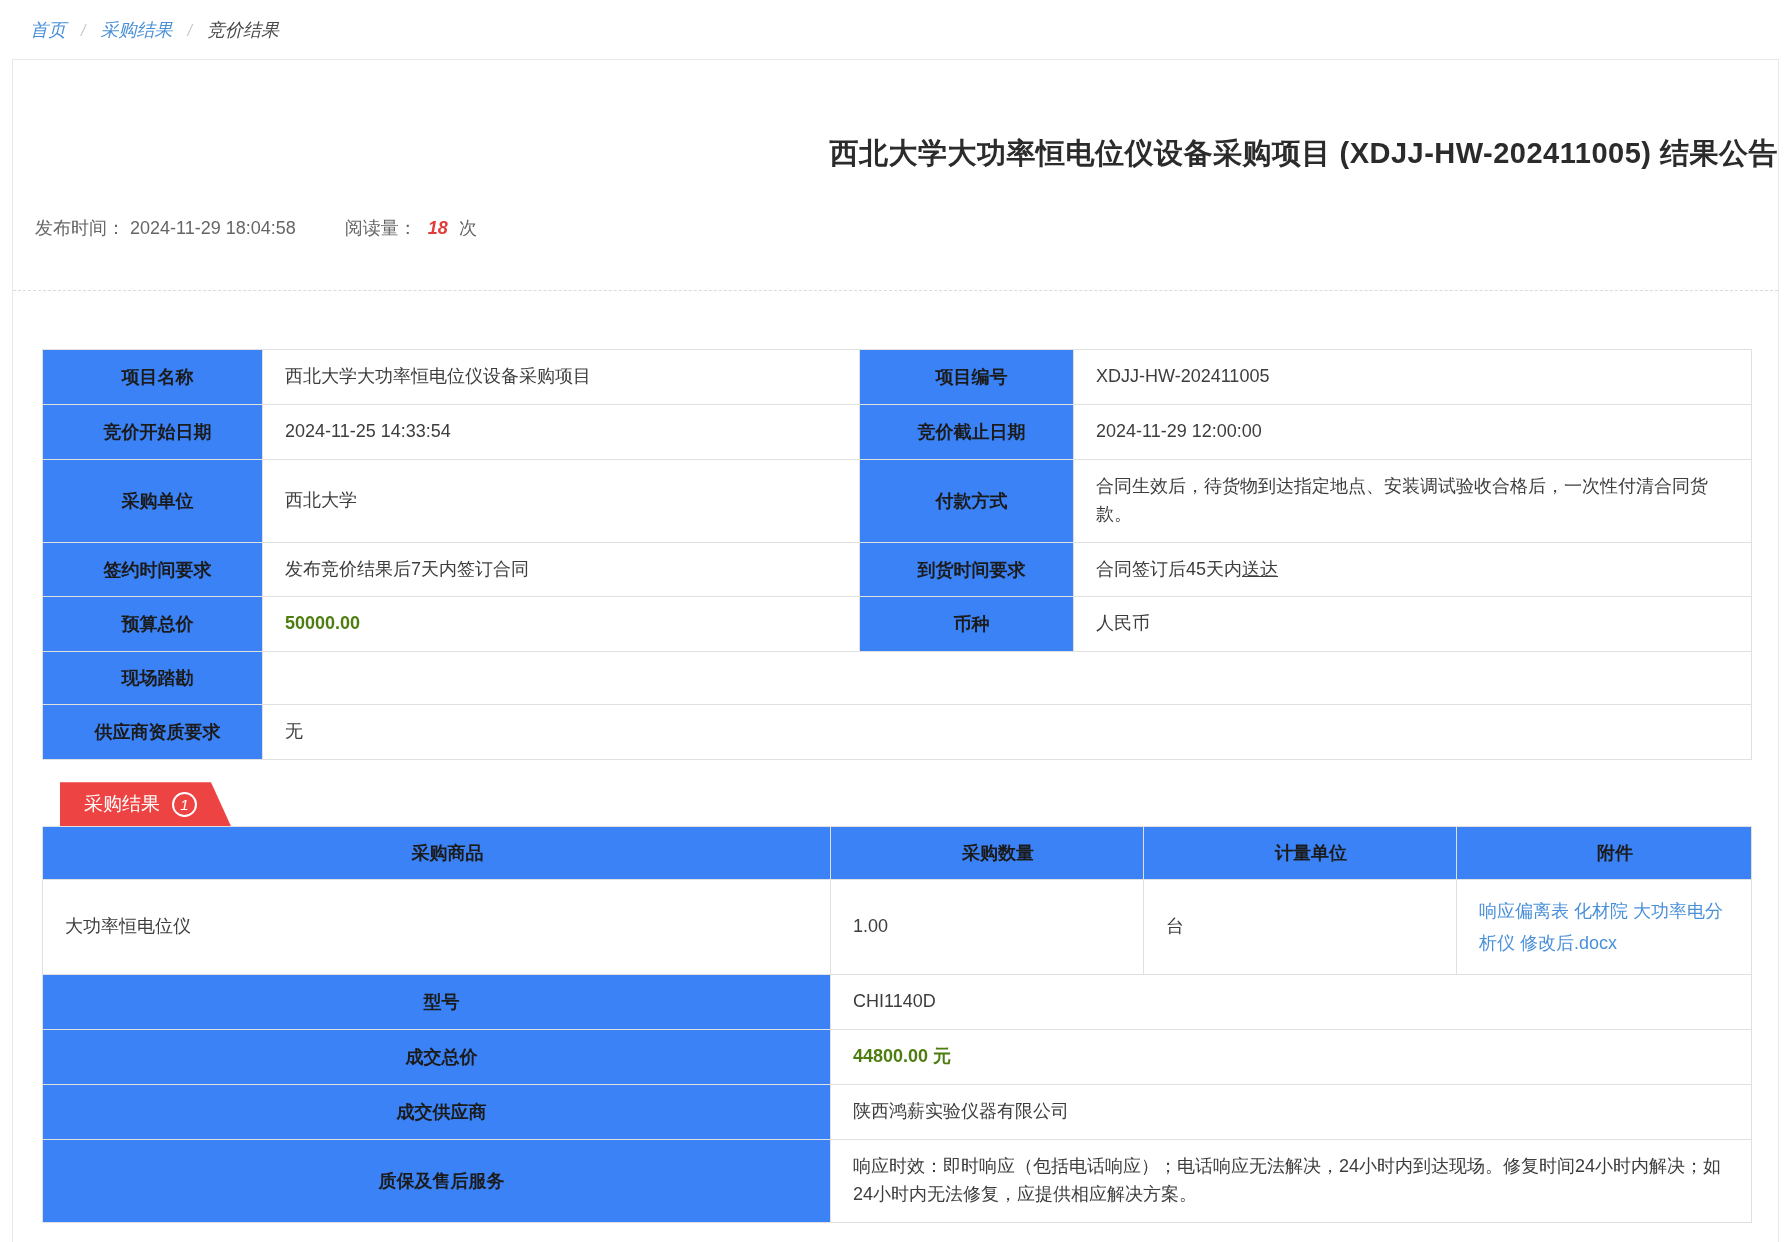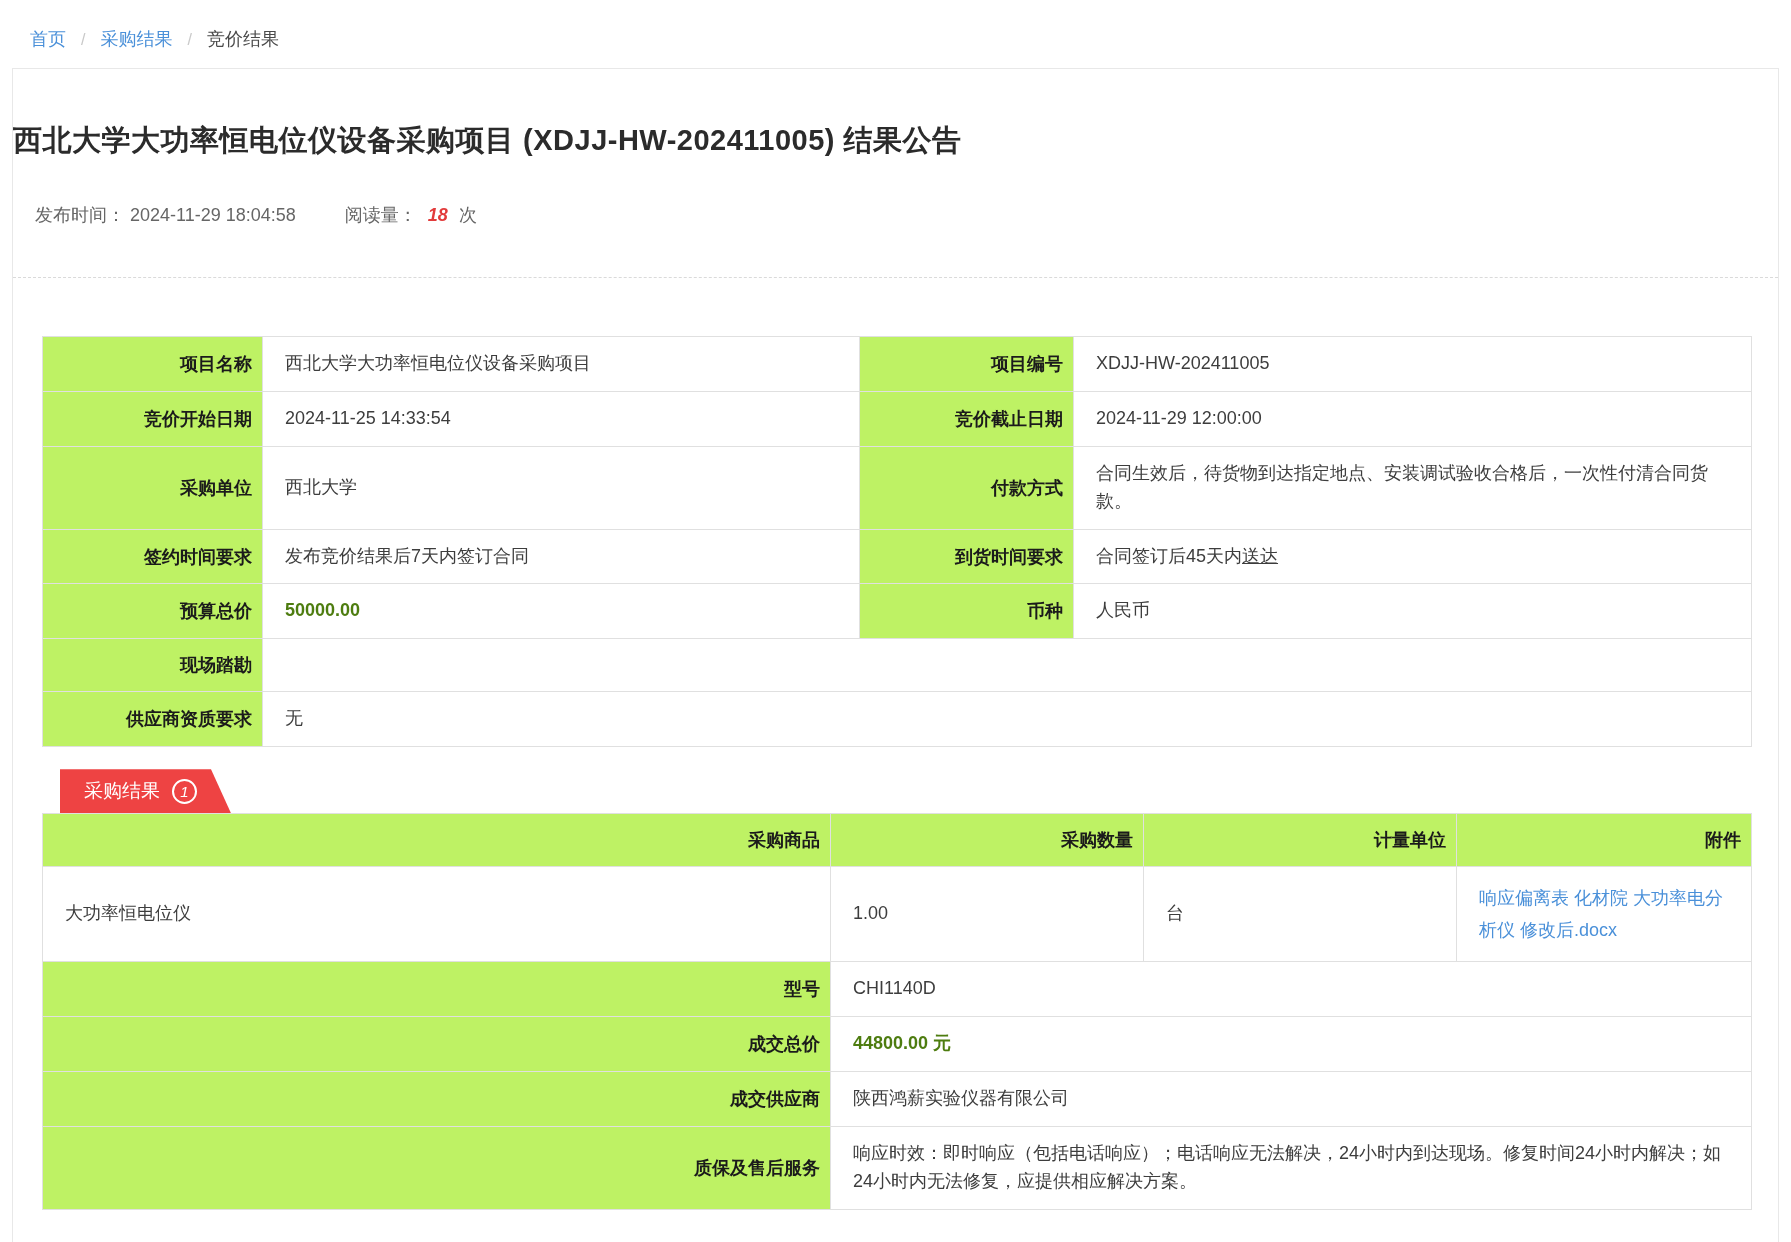--- a/index.html
+++ b/index.html
@@ -1,38 +1,38 @@
 <!DOCTYPE html>
 <html><head>
 <meta charset="utf-8">
 <style>
   * { margin:0; padding:0; box-sizing:border-box; }
   html,body { width:1791px; height:1242px; overflow:hidden; background:#ffffff;
     font-family:"Liberation Sans","DejaVu Sans",sans-serif; color:#3d3d3d; }
 
   
-  .breadcrumb { padding:27px 0 17px 30px; font-size:18px; color:#bfbfbf; }
+  .breadcrumb { padding:18px 0 17px 30px; font-size:18px; color:#bfbfbf;font-style:italic; }
   .breadcrumb a { color:#4a90d9; text-decoration:none; cursor:pointer; }
   .breadcrumb .sep { margin:0 10px; color:#c9c9c9; font-size:16px; }
   .breadcrumb .current { color:#4a4a4a; }
 
   
   .card { margin:0 12px; background:#fff; border:1px solid #e8e8e8; min-height:1400px; }
 
-  .title { text-align:left; margin-top:52px; font-size:29px; font-weight:700; color:#2b2b2b; letter-spacing:0.5px; }
+  .title { text-align:right; margin-top:74px; font-size:29px; font-weight:700; color:#2b2b2b; letter-spacing:0.5px; }
   .meta { text-align:left; margin-top:42px; font-size:18px; color:#666; }
   .meta .chunk { margin:0 22px; }
   .meta .views-num { color:#e23b3b; font-style:italic; font-weight:700; margin:0 6px; }
   .divider { border-top:1px dashed #dadada; margin-top:50px; }
 
   
   table { border-collapse:collapse; table-layout:fixed; width:1709px; margin:0 29px; font-size:18px; }
   .info-table { margin-top:58px; }
   th, td { border:1px solid #e0e0e0; vertical-align:middle; }
-  th { background:#bef264; font-weight:700; color:#1b1b1b; text-align:right; padding:13px 10px 13px 20px; height:53px; }
+  th { background:#3b82f6; font-weight:700; color:#1b1b1b; text-align:center; padding:13px 10px 13px 20px; height:53px; }
   td { padding:13px 16px 13px 22px; color:#3d3d3d; line-height:1.55; height:53px; }
   .red-value { color:#4d7c0f; font-weight:700; }
   .u { text-decoration:underline; }
 
   
   .badge-wrap { margin:22px 0 0 47px; }
   .result-badge { display:inline-flex; align-items:center; gap:12px; background:#ee4343; color:#fff;
     height:44px; padding:0 34px 0 24px; font-size:19px;
     clip-path:polygon(0 0, calc(100% - 20px) 0, 100% 100%, 0 100%); }
   .badge-circle { width:25px; height:25px; border:2px solid #fff; border-radius:50%;

